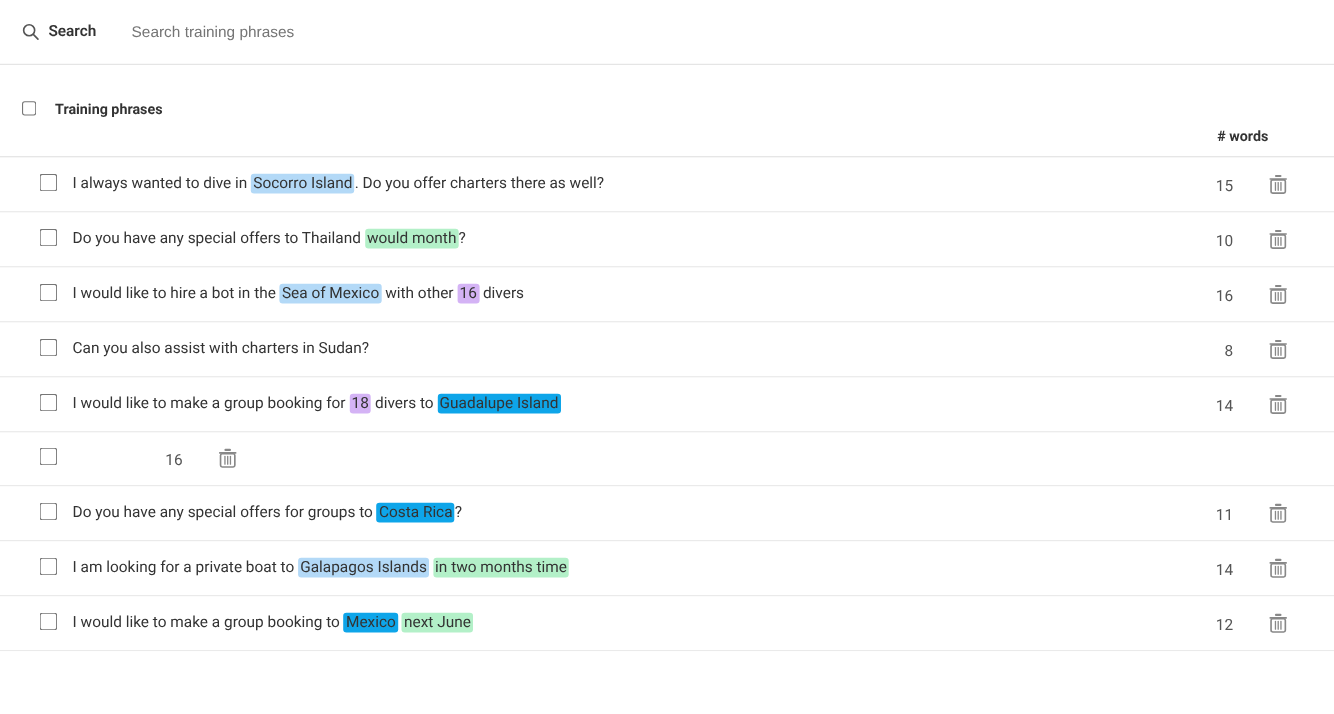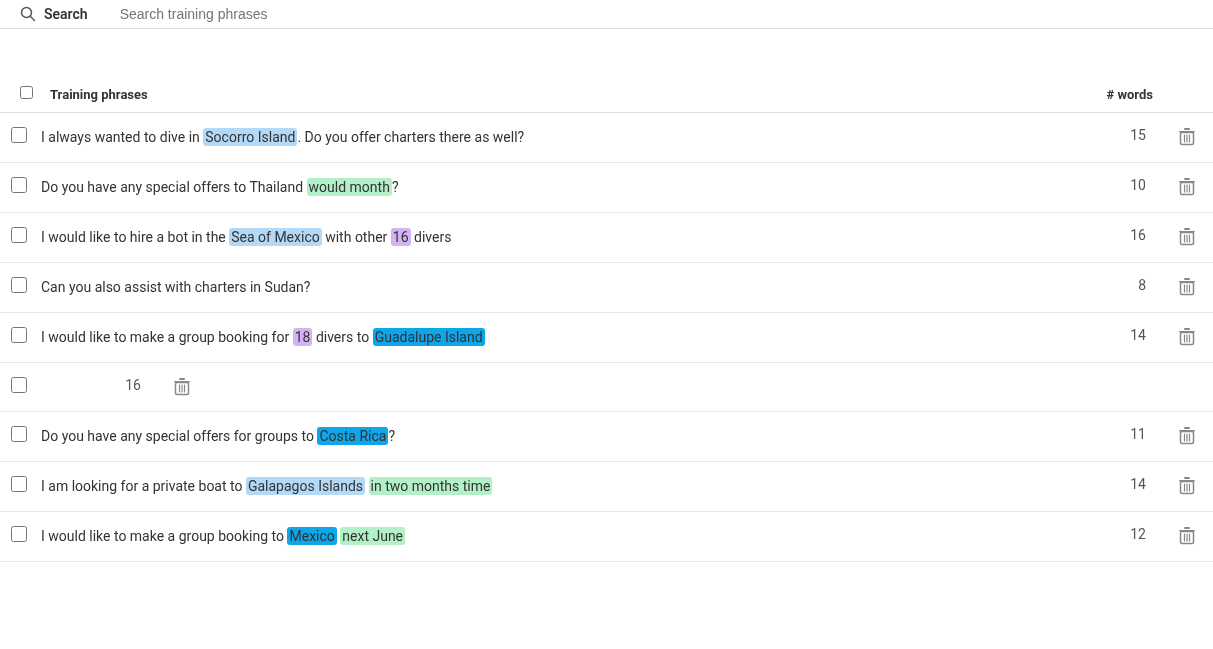--- a/index.html
+++ b/index.html
@@ -11,21 +11,21 @@
       font-family: -apple-system, BlinkMacSystemFont, 'Segoe UI', Roboto, sans-serif;
       font-size: 14px;
       color: #333;
       background: #fff;
       width: 1213px;
     }
 
     .search-bar {
       display: flex;
       align-items: center;
-      padding: 6px 20px;
+      padding: 21px 20px;
       border-bottom: 1px solid #e0e0e0;
       gap: 8px;
     }
     .search-icon-wrap {
       display: flex;
       align-items: center;
       color: #555;
     }
     .search-label {
       font-weight: 600;
@@ -40,21 +40,21 @@
       flex: 1;
       margin-left: 18px;
     }
 
     .table-container {
       width: 100%;
     }
 
     .table-header {
       display: flex;
-      align-items: flex-end;
+      align-items: center;
       padding: 10px 20px;
       border-bottom: 1px solid #e0e0e0;
       background: #fff;
     }
     .header-checkbox {
       width: 30px;
       flex-shrink: 0;
     }
     .header-phrases {
       flex: 1;
@@ -67,22 +67,22 @@
       text-align: right;
       font-weight: 700;
       font-size: 13px;
       color: #333;
       margin-right: 40px;
       margin-top: 48px;
     }
 
     .table-row {
       display: flex;
-      align-items: flex-start;
-      padding: 14px 11px;
+      align-items: flex-end;
+      padding: 14px 36px;
       border-bottom: 1px solid #e8e8e8;
     }
     .row-checkbox {
       width: 30px;
       flex-shrink: 0;
     }
     .row-checkbox input[type="checkbox"] {
       width: 16px;
       height: 16px;
       cursor: pointer;

